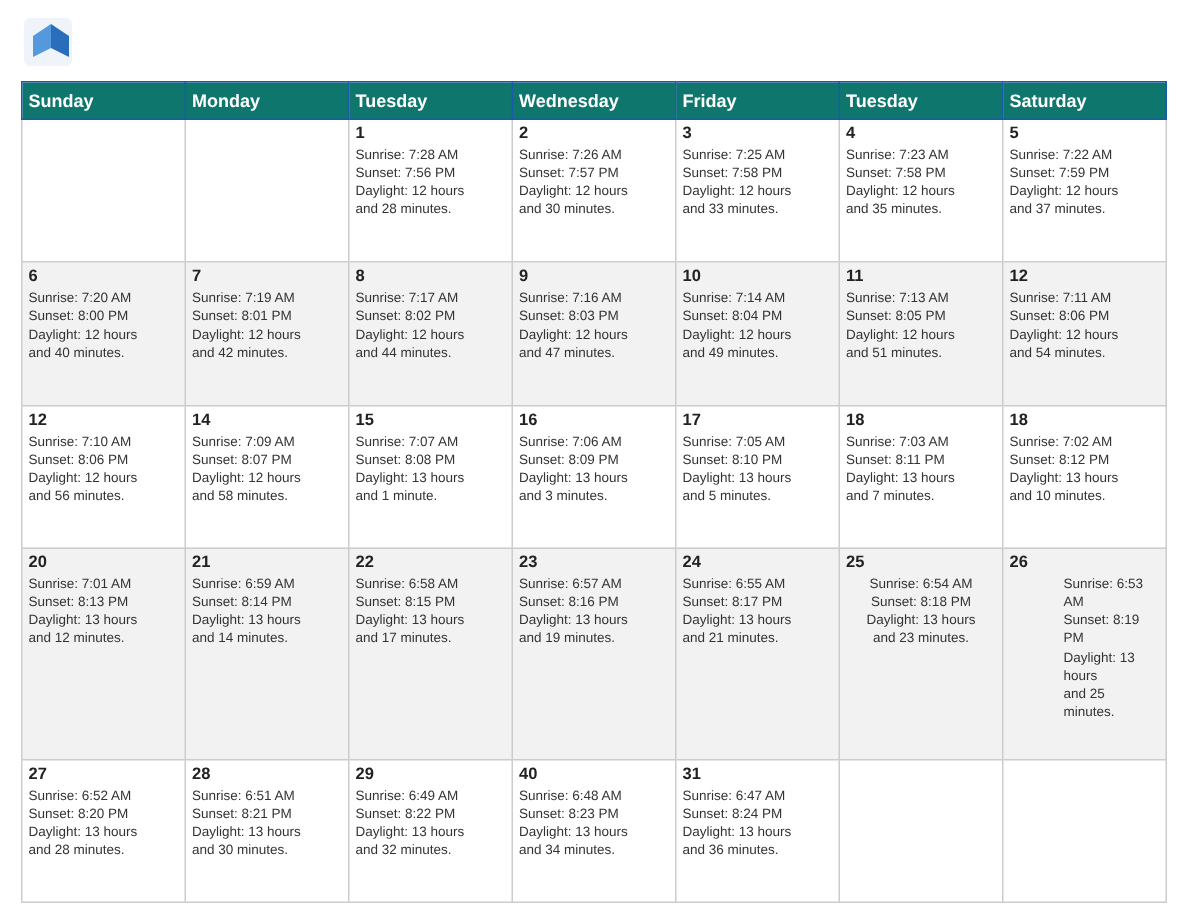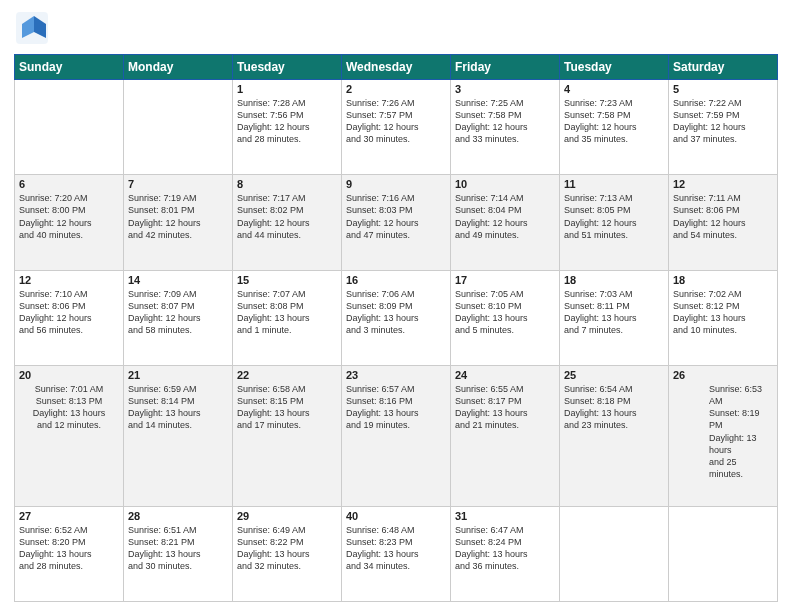--- a/index.html
+++ b/index.html
@@ -279,21 +279,21 @@
             <span class="day-num">18</span>
             <div class="day-info" style="white-space: pre-line;">Sunrise: 7:02 AM
 Sunset: 8:12 PM
 Daylight: 13 hours
 and 10 minutes.</div>
           </td>
         </tr>
         <tr class="row-shaded">
           <td>
             <span class="day-num">20</span>
-            <div class="day-info" style="white-space: pre-line; text-align: center;">Sunrise: 7:01 AM
+            <div class="day-info" style="white-space: pre-line;">Sunrise: 7:01 AM
 Sunset: 8:13 PM
 Daylight: 13 hours
 and 12 minutes.</div>
           </td>
           <td>
             <span class="day-num">21</span>
             <div class="day-info" style="white-space: pre-line;">Sunrise: 6:59 AM
 Sunset: 8:14 PM
 Daylight: 13 hours
 and 14 minutes.</div>
@@ -314,21 +314,21 @@
           </td>
           <td>
             <span class="day-num">24</span>
             <div class="day-info" style="white-space: pre-line;">Sunrise: 6:55 AM
 Sunset: 8:17 PM
 Daylight: 13 hours
 and 21 minutes.</div>
           </td>
           <td>
             <span class="day-num">25</span>
-            <div class="day-info" style="white-space: pre-line;">Sunrise: 6:54 AM
+            <div class="day-info" style="white-space: pre-line; text-align: center;">Sunrise: 6:54 AM
 Sunset: 8:18 PM
 Daylight: 13 hours
 and 23 minutes.</div>
           </td>
           <td>
             <span class="day-num">26</span>
             <div class="day-info" style="white-space: pre-line; margin-left: 36px;">Sunrise: 6:53 AM
 Sunset: 8:19 PM
 Daylight: 13 hours
 and 25 minutes.</div>

